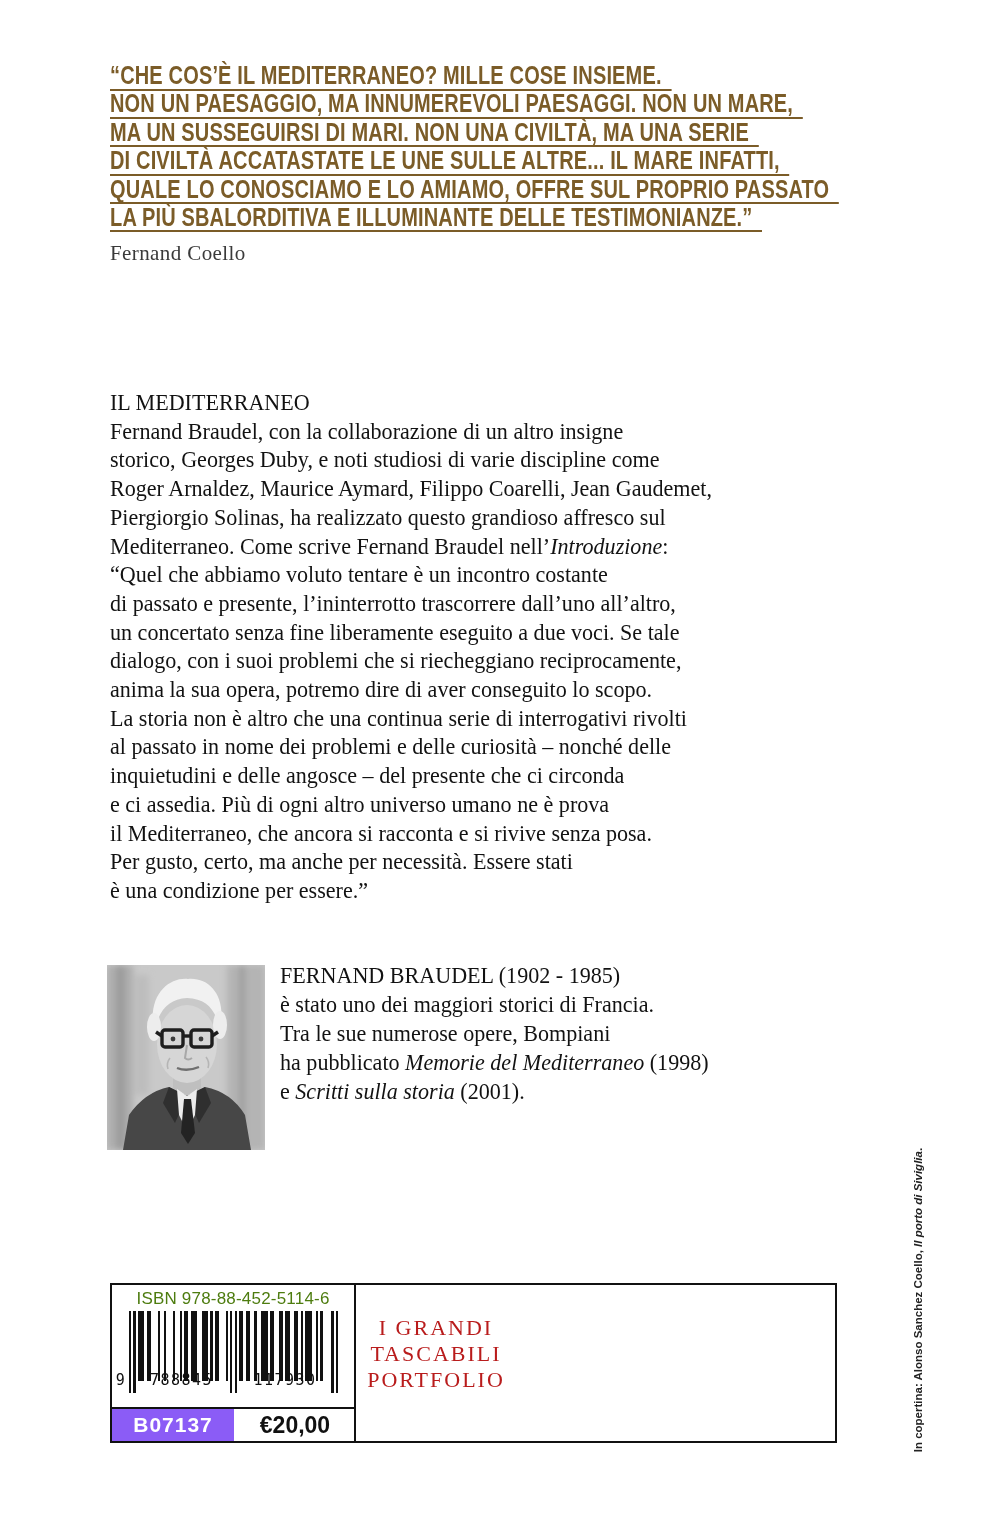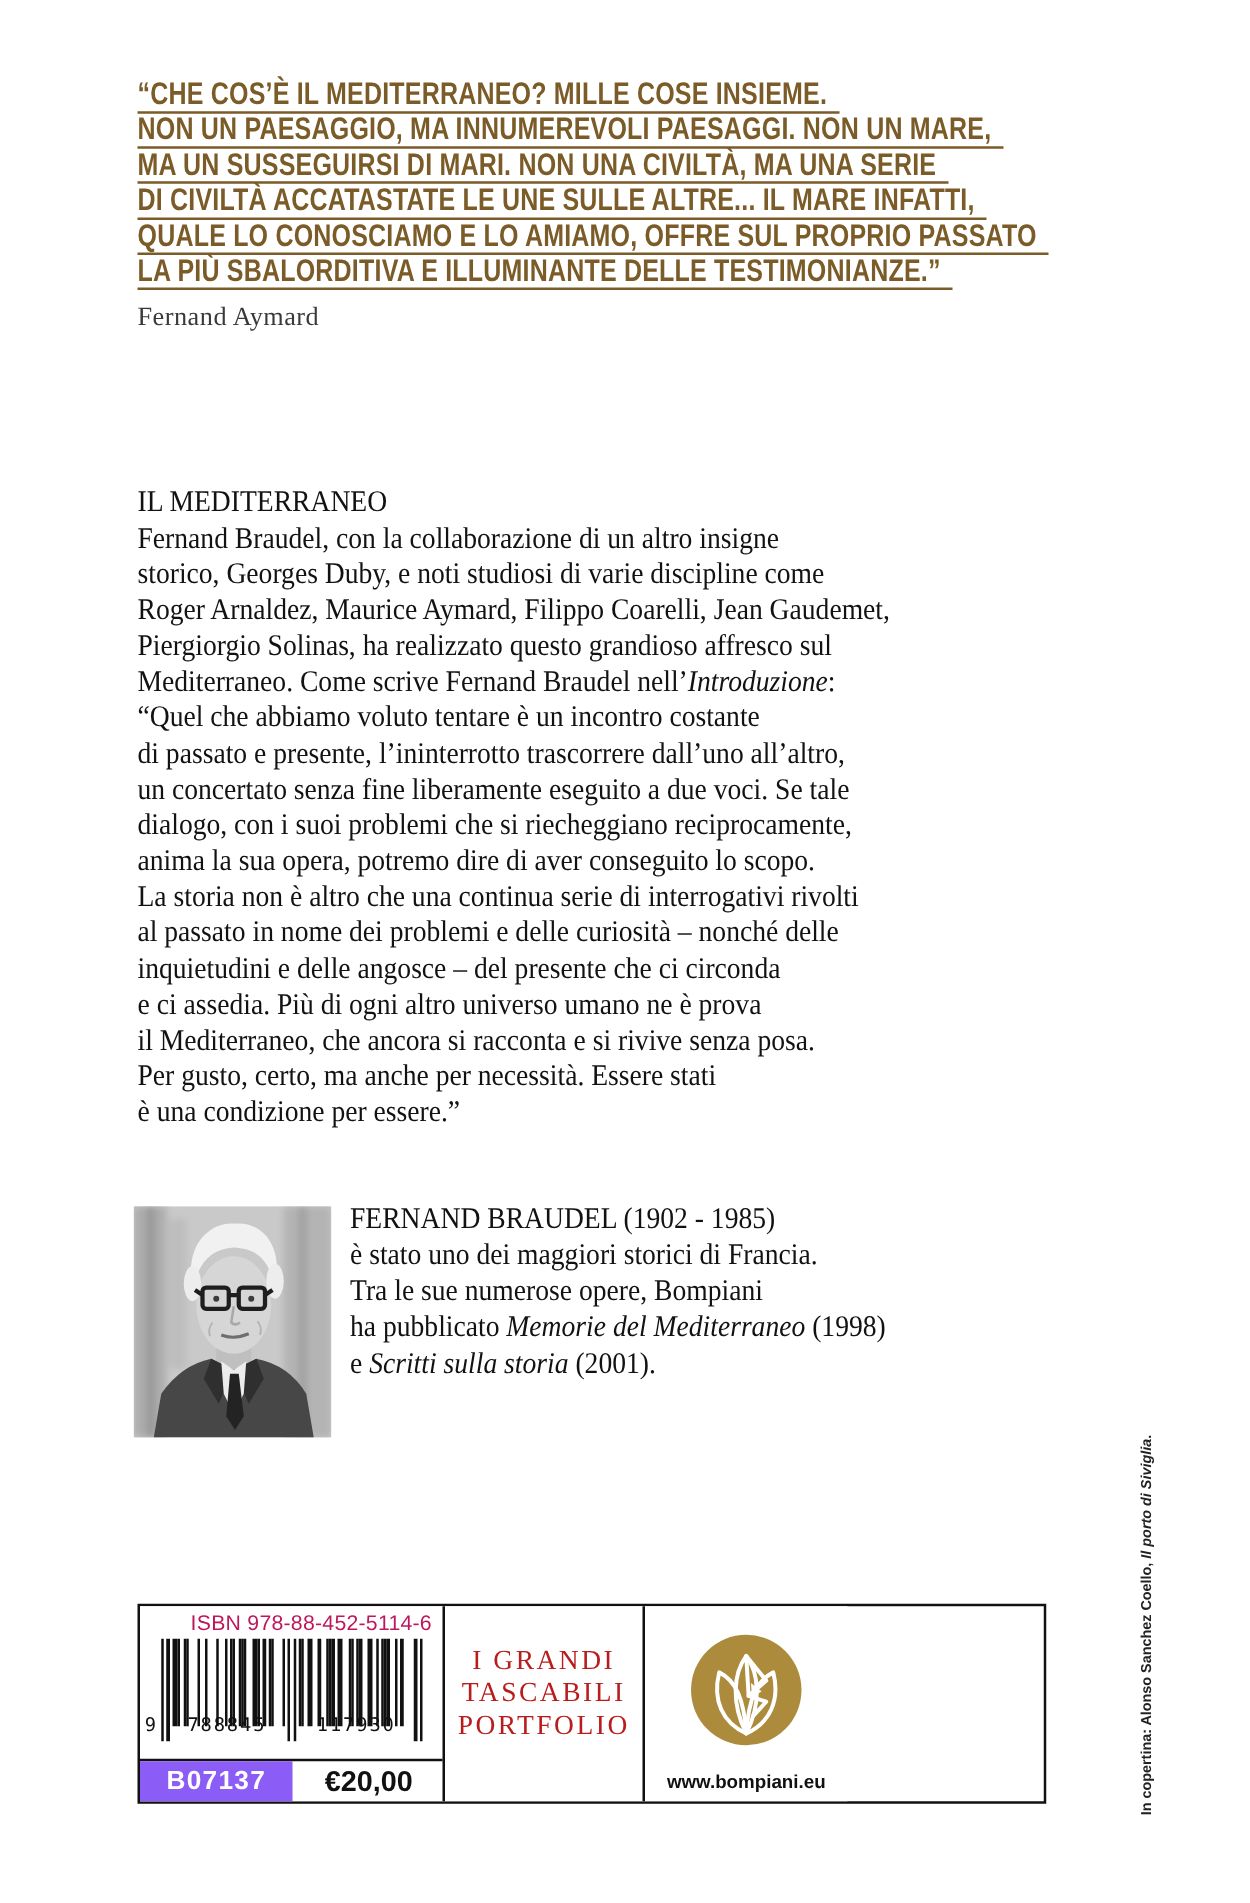--- a/index.html
+++ b/index.html
@@ -31,22 +31,22 @@
        font-family:"Liberation Serif",serif;font-size:24px;line-height:29px;color:#121212;}
   .bio .rline{white-space:nowrap;}
 
   
   .footerbox{position:absolute;left:110px;top:1283px;width:727px;height:160px;
              border:2px solid #111;box-sizing:border-box;display:grid;
              grid-template-columns:244px 160px 162px 1fr;}
   .cell{border-right:2px solid #111;position:relative;box-sizing:border-box;background:#fff;}
   .cell:last-child{border-right:none;}
 
-  .isbn{position:absolute;top:4px;left:16px;width:100%;text-align:center;
-        font-size:17px;letter-spacing:.2px;color:#be185d;}
+  .isbn{position:absolute;top:4px;left:0;width:100%;text-align:center;
+        font-size:17px;letter-spacing:.2px;color:#4d7c0f;}
   .bars{position:absolute;left:17px;top:26px;width:210px;height:82px;}
   .bar{position:absolute;top:0;width:2.2px;background:#111;}
   .digits{position:absolute;left:17px;top:84px;width:210px;height:20px;
           font-family:"DejaVu Sans Mono",monospace;font-size:15px;color:#111;}
   .digits span{position:absolute;bottom:0;text-align:center;letter-spacing:1.5px;}
   .d9{left:-15px;width:14px;}
   .d1{left:8px;width:89px;}
   .d2{left:112px;width:88px;}
   .bcline{position:absolute;left:0;top:122px;width:100%;height:2px;background:#111;}
   .codebadge{position:absolute;left:0;top:124px;width:122px;bottom:0;background:#8b5cf6;color:#fff;
@@ -75,21 +75,21 @@
 <div class="page">
 
   <div class="quote">
       <div class="rline"><span class="seg">“CHE COS’È IL MEDITERRANEO? MILLE COSE INSIEME.</span></div>
       <div class="rline"><span class="seg">NON UN PAESAGGIO, MA INNUMEREVOLI PAESAGGI. NON UN MARE,</span></div>
       <div class="rline"><span class="seg">MA UN SUSSEGUIRSI DI MARI. NON UNA CIVILTÀ, MA UNA SERIE</span></div>
       <div class="rline"><span class="seg">DI CIVILTÀ ACCATASTATE LE UNE SULLE ALTRE... IL MARE INFATTI,</span></div>
       <div class="rline"><span class="seg">QUALE LO CONOSCIAMO E LO AMIAMO, OFFRE SUL PROPRIO PASSATO</span></div>
       <div class="rline"><span class="seg">LA PIÙ SBALORDITIVA E ILLUMINANTE DELLE TESTIMONIANZE.”</span></div>
     </div>
-  <div class="attribution">Fernand Aymard</div>
+  <div class="attribution">Fernand Coello</div>
 
   <div class="synopsis">
       <div class="rline"><span class="seg">IL MEDITERRANEO</span></div>
       <div class="rline"><span class="seg">Fernand Braudel, con la collaborazione di un altro insigne</span></div>
       <div class="rline"><span class="seg">storico, Georges Duby, e noti studiosi di varie discipline come</span></div>
       <div class="rline"><span class="seg">Roger Arnaldez, Maurice Aymard, Filippo Coarelli, Jean Gaudemet,</span></div>
       <div class="rline"><span class="seg">Piergiorgio Solinas, ha realizzato questo grandioso affresco sul</span></div>
       <div class="rline"><span class="seg">Mediterraneo. Come scrive Fernand Braudel nell’</span><span class="seg it">Introduzione</span><span class="seg">:</span></div>
       <div class="rline"><span class="seg">“Quel che abbiamo voluto tentare è un incontro costante</span></div>
       <div class="rline"><span class="seg">di passato e presente, l’ininterrotto trascorrere dall’uno all’altro,</span></div>
@@ -217,34 +217,20 @@
       <div class="codebadge">B07137</div>
       <div class="price">€20,00</div>
     </div>
     <div class="cell">
       <div class="series">
           <div class="rline"><span class="seg">I GRANDI</span></div>
           <div class="rline"><span class="seg">TASCABILI</span></div>
           <div class="rline"><span class="seg">PORTFOLIO</span></div>
         </div>
     </div>
-    <div class="cell">
-      <svg class="logo" width="94" height="94" viewBox="0 0 100 100">
-        <circle cx="50" cy="50" r="47" fill="var(--gold)"></circle>
-        <g stroke="#fff" stroke-width="3.4" fill="none" stroke-linejoin="round" stroke-linecap="round">
-          <path d="M50 87 C 30 78 21 59 27 35 C 41 42 48 57 50 87 Z"></path>
-          <path d="M50 87 C 70 78 79 59 73 35 C 59 42 52 57 50 87 Z"></path>
-          <path d="M50 87 C 37 61 39 36 50 21 C 61 36 63 61 50 87 Z"></path>
-          <path d="M50 21 L 67 42 L 52 55 Z"></path>
-          <path d="M52 55 L 67 60 L 56 72"></path>
-        </g>
-        <path d="M54 44 L63 51 L55 57 Z" fill="#fff"></path>
-      </svg>
-      <div class="url">www.bompiani.eu</div>
-    </div>
   </div>
 
   <div class="credits">
       <div class="rline"><span class="seg">In copertina: Alonso Sanchez Coello, </span><span class="seg it">Il porto di Siviglia</span><span class="seg">.</span></div>
       <div class="rline"><span class="seg">© MONDADORI PORTFOLIO / ALBUM</span></div>
       <div class="rline"><span class="seg">Progetto grafico: Polystudio. Copertina: Carla Moroni.</span></div>
     </div>
 
 </div>
 

